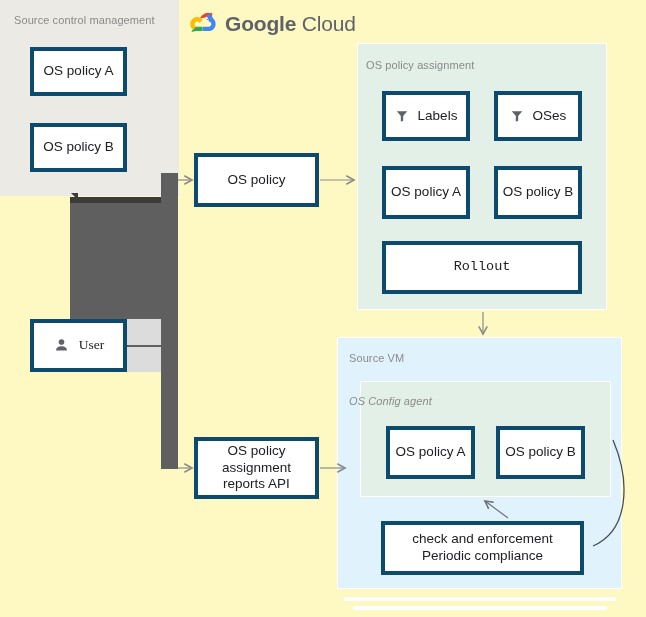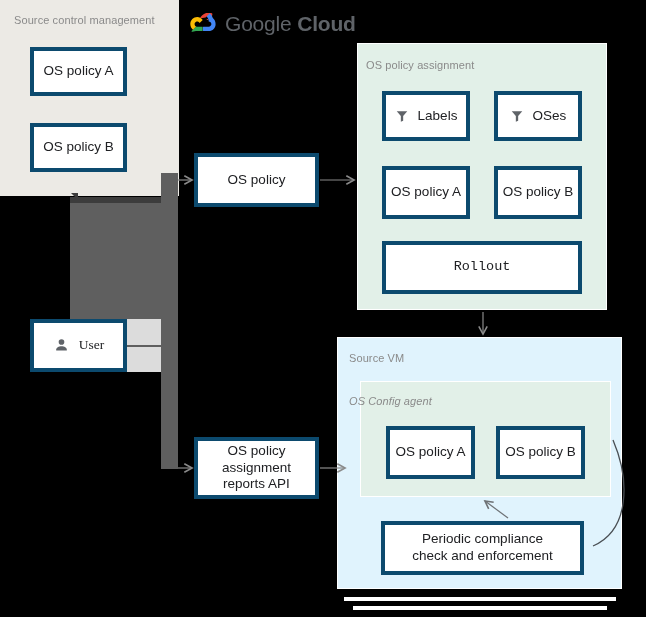--- a/index.html
+++ b/index.html
@@ -4,21 +4,21 @@
 <style>
   html, body {
     margin: 0;
     padding: 0;
     background: #ffffff;
   }
   #canvas {
     position: relative;
     width: 646px;
     height: 617px;
-    background: #000000;
+    background: #fef9c3;
     overflow: hidden;
     font-family: "Liberation Sans", sans-serif;
     -webkit-font-smoothing: antialiased;
   }
 
   
   .panel-scm {
     position: absolute;
     left: 0; top: 0;
     width: 179px; height: 196px;
@@ -162,21 +162,21 @@
   <div style="position:absolute; left:190px; top:12px; display:flex; align-items:center; gap:9px;">
     <span class="icon">
       <svg width="26" height="23" viewBox="0 0 26 23" xmlns="http://www.w3.org/2000/svg">
         <path d="M16.2 7.0l1.6 0 4.4-4.4 0.2-1.9C19.9-1.2 15.1-0.6 12.0 2.4c-0.9 0.8-1.5 1.8-2.0 2.9 0.3-0.1 1.1 0 1.1 0l4.4-0.7c0 0 0.2-0.4 0.3-0.4 1.4-1.5 3.7-1.7 5.3-0.4L16.2 7.0z" fill="#ea4335"></path>
         <path d="M22.8 5.1c-0.5-1.9-1.6-3.6-3.1-4.8l-3.1 3.1c1.3 1.1 2.1 2.7 2.1 4.4l0 0.6c1.5 0 2.7 1.2 2.7 2.7s-1.2 2.6-2.7 2.6l-5.4 0-0.5 0.6 0 3.3 0.5 0.5 5.4 0c3.9 0 7-3.2 6.9-7.1C25.6 8.6 24.5 6.5 22.8 5.1z" fill="#4285f4"></path>
         <path d="M7.3 18.1l5.3 0 0-4.3-5.3 0c-0.4 0-0.8-0.1-1.1-0.3L6.0 13.6l-4.4 4.3-0.1 0.5C2.7 19.5 4.9 18.1 7.3 18.1z" fill="#34a853"></path>
         <path d="M7.3 4.0C3.4 4.0 0.3 7.2 0.3 11.1c0 2.2 1.0 4.3 2.7 5.6l3.1-3.1c-1.3-0.6-1.9-2.2-1.3-3.5s2.2-1.9 3.5-1.3c0.6 0.3 1.0 0.7 1.3 1.3l3.1-3.1C11.3 4.9 9.3 4.0 7.3 4.0z" fill="#fbbc05"></path>
       </svg>
     </span>
     <span style="font-size:21px; color:#5f6368; letter-spacing:-0.2px;">
-      <span style="font-weight:400; color:#5f6368;">Google</span><span>&nbsp;</span><span style="font-weight:700; color:#5f6368;margin-top:44px;">Cloud</span>
+      <span style="font-weight:700; color:#5f6368;">Google</span><span>&nbsp;</span><span style="font-weight:400; color:#5f6368;margin-top:44px;">Cloud</span>
     </span>
   </div>
 
   <div class="conn-block"></div>
   <div class="conn-topbar"></div>
   <div class="conn-arrow-up"></div>
   <div class="conn-arrow-dn"></div>
   <div class="conn-grayblock"></div>
   <div class="conn-grayline"></div>
   <div class="conn-vert"></div>
@@ -240,22 +240,22 @@
   <div class="panel-label" style="left:349px; top:395px;font-style:italic;">OS Config agent</div>
 
   <div class="box" style="left:386px; top:426px; width:89px; height:53px;">
     <span class="lbl">OS policy A</span>
   </div>
   <div class="box" style="left:496px; top:426px; width:89px; height:53px;">
     <span class="lbl">OS policy B</span>
   </div>
 
   <div class="box" style="left:381px; top:521px; width:203px; height:54px; flex-direction:column;">
+    <span class="lbl">check and enforcement</span>
     <span class="lbl">Periodic compliance</span>
-    <span class="lbl">check and enforcement</span>
   </div>
 
   <div class="stack-sheet s1"></div>
   <div class="stack-sheet s2"></div>
 
   <svg id="arrows" xmlns="http://www.w3.org/2000/svg">
     <defs>
       <marker id="ah" markerWidth="9" markerHeight="9" refX="7.4" refY="4.5" orient="auto">
         <path d="M1,1 L7.5,4.5 L1,8" fill="none" stroke="#8a8a8a" stroke-width="1.3"></path>
       </marker>

